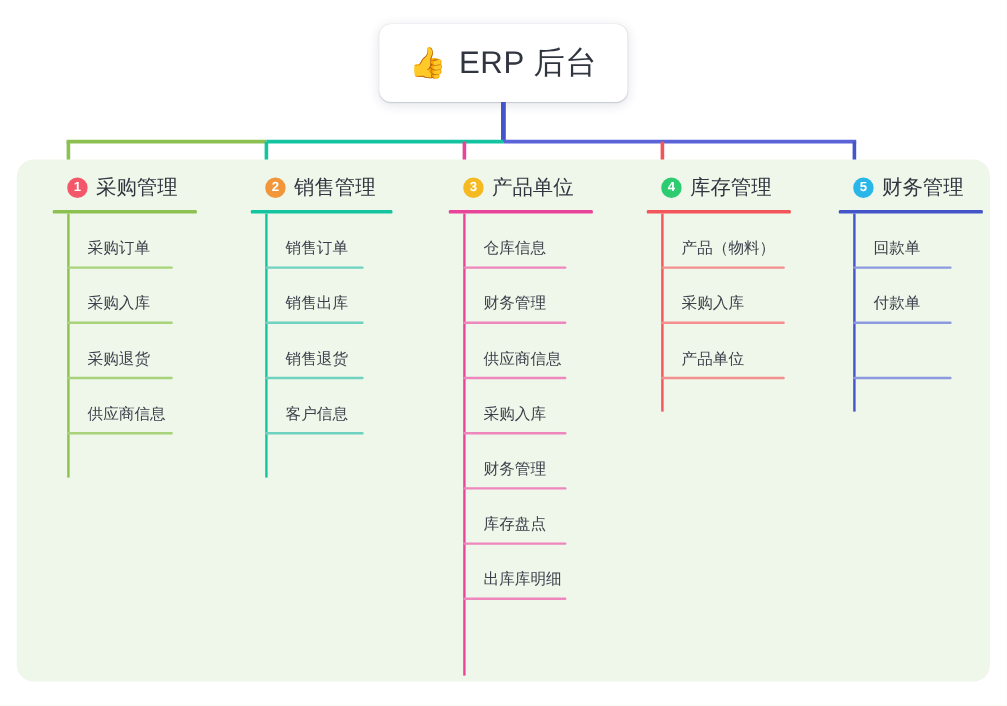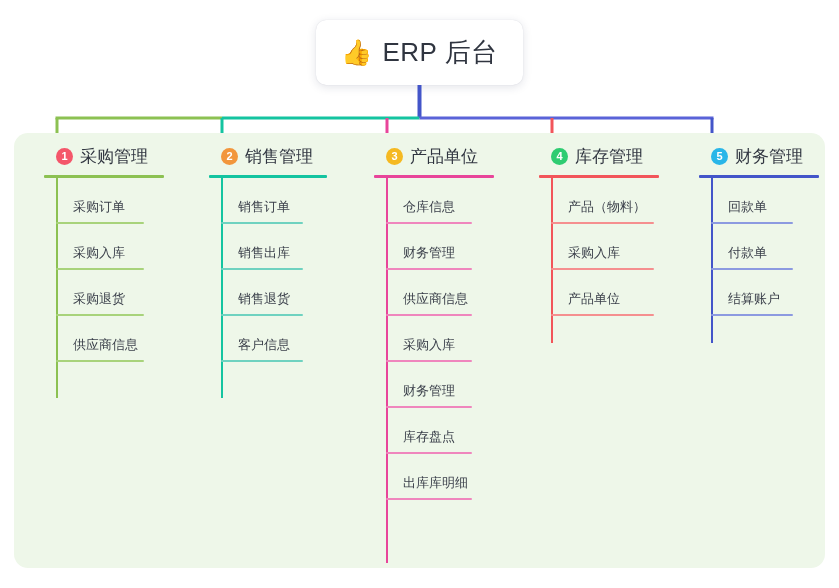--- a/index.html
+++ b/index.html
@@ -287,20 +287,19 @@
           <div class="spine" style="background: rgb(67, 85, 201); height: 165px;"></div>
           <div class="leaf">
             <div class="leaf-label">回款单</div>
             <div class="leaf-underline" style="background: rgb(140, 154, 224); width: 82px;"></div>
           </div>
           <div class="leaf">
             <div class="leaf-label">付款单</div>
             <div class="leaf-underline" style="background: rgb(140, 154, 224); width: 82px;"></div>
           </div>
           <div class="leaf">
-            <div class="leaf-label">结算账户</div>
             <div class="leaf-underline" style="background: rgb(140, 154, 224); width: 82px;"></div>
           </div>
         </div>
       </div>
     </div>
 
 </div>
 
 </body></html>

